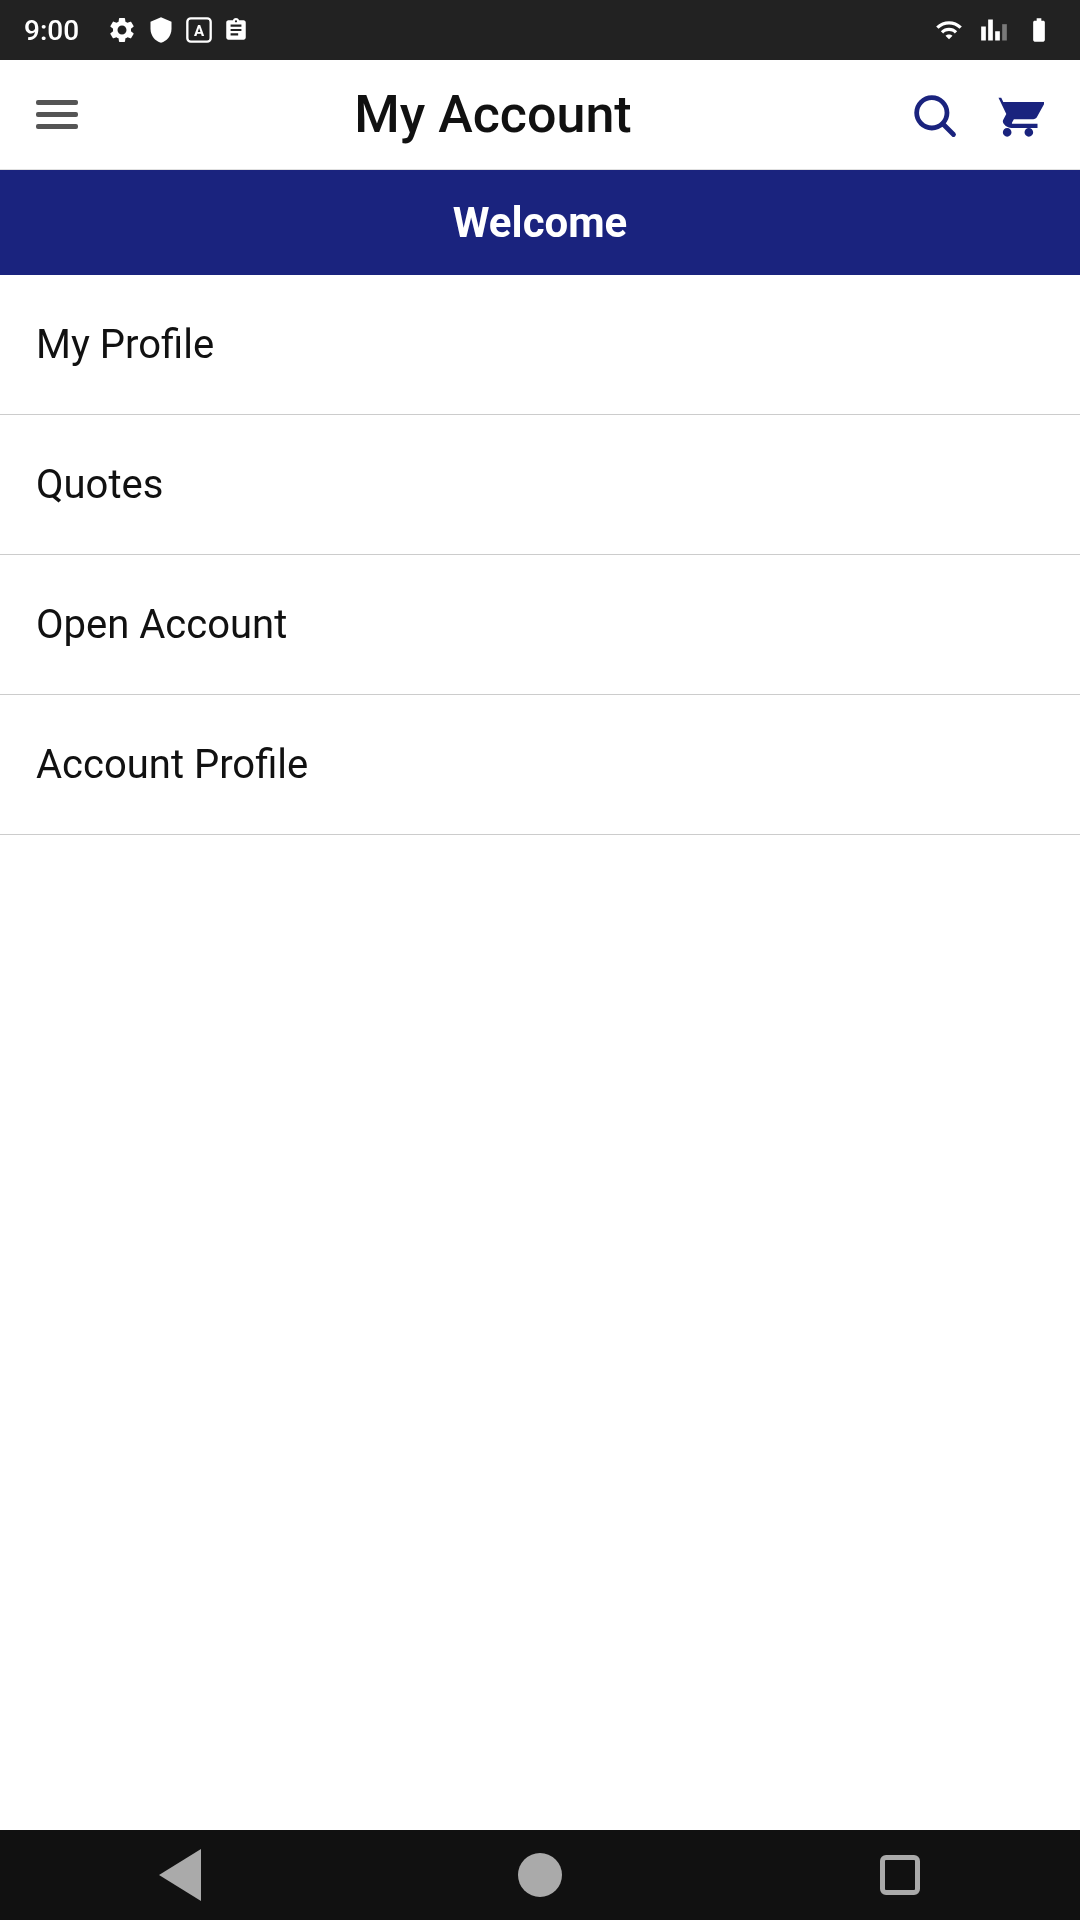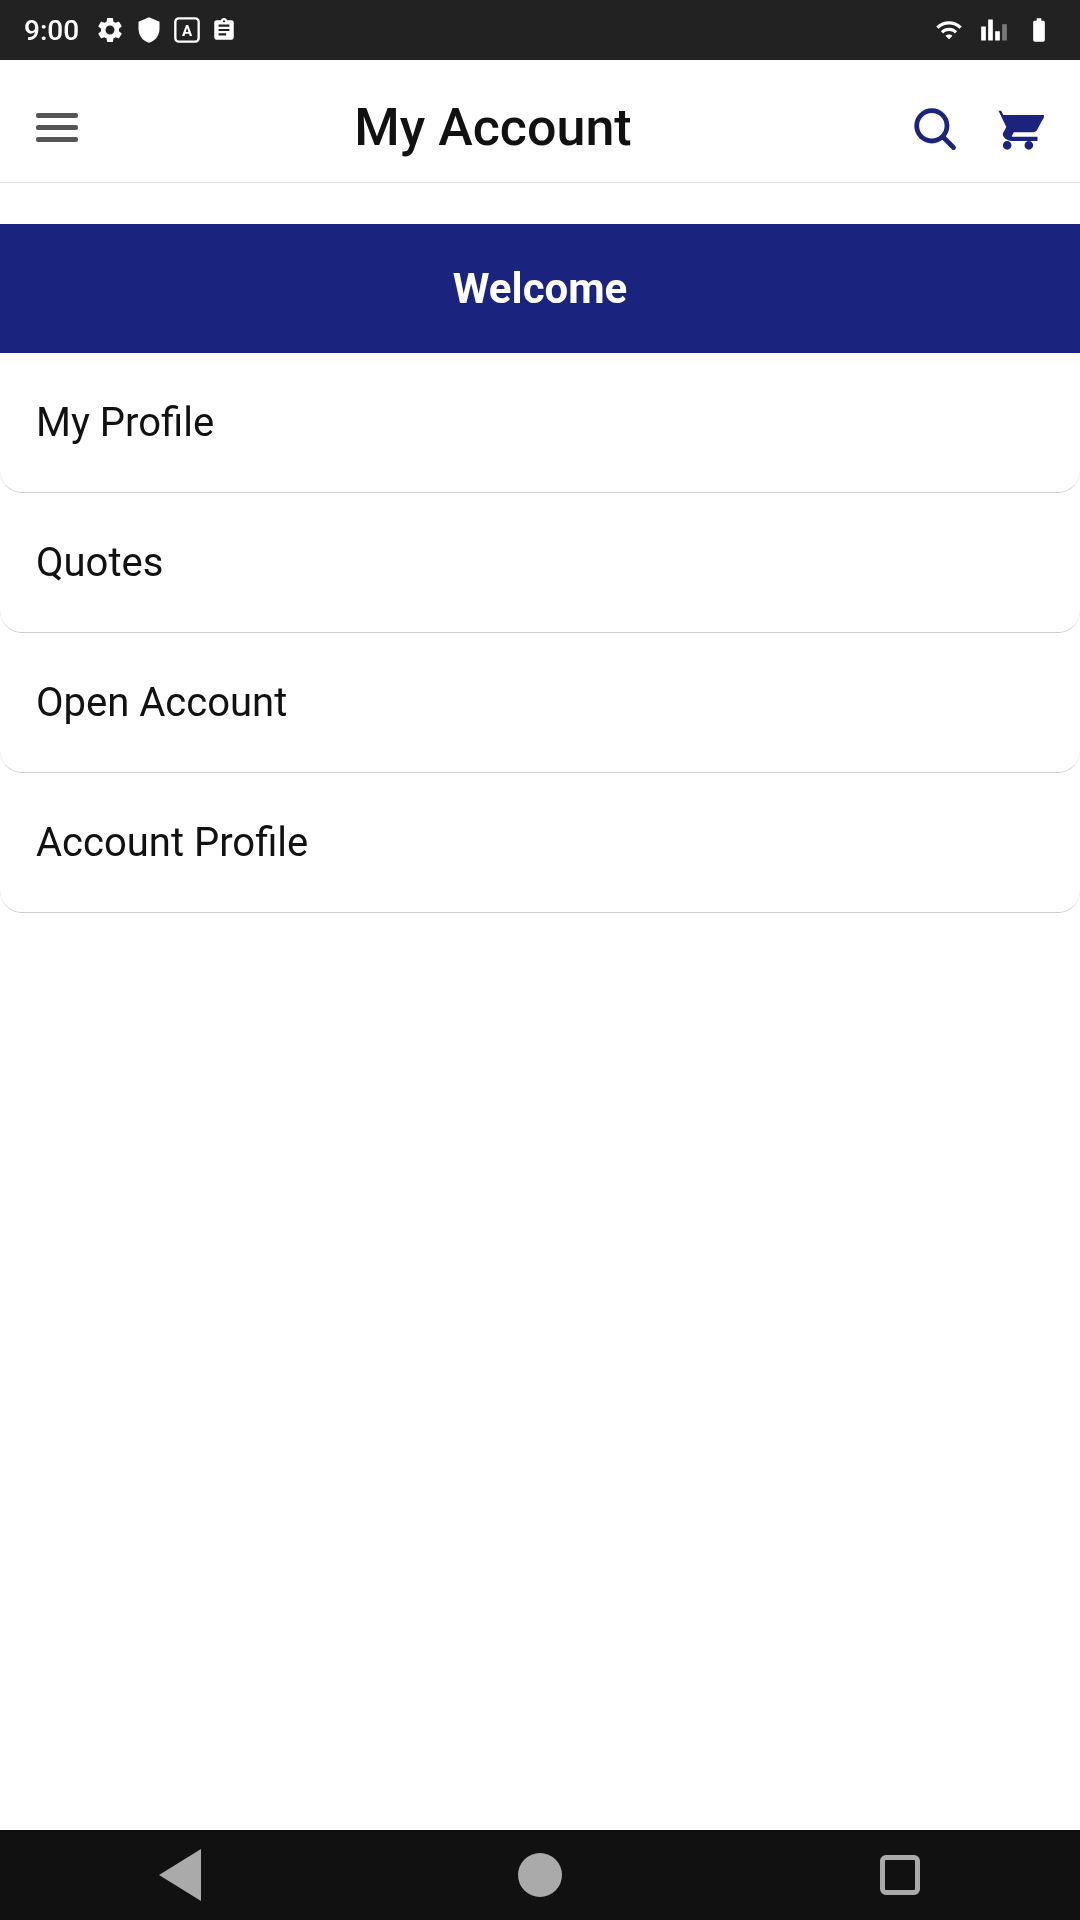--- a/index.html
+++ b/index.html
@@ -24,21 +24,21 @@
       background: #222222;
       display: flex;
       align-items: center;
       justify-content: space-between;
       padding: 0 24px;
     }
 
     .status-bar-left {
       display: flex;
       align-items: center;
-      gap: 16px;
+      gap: 28px;
     }
 
     .status-time {
       color: #ffffff;
       font-size: 28px;
       font-weight: 500;
     }
 
     .status-icons {
       display: flex;
@@ -55,21 +55,20 @@
     
     .nav-bar {
       width: 100%;
       height: 110px;
       background: #ffffff;
       display: flex;
       align-items: center;
       justify-content: space-between;
       padding: 0 36px;
       border-bottom: 1px solid #e0e0e0;
-      margin-top: 13px;
     }
 
     .nav-title {
       font-size: 52px;
       font-weight: 500;
       color: #111111;
     }
 
     .nav-right-icons {
       display: flex;
@@ -91,39 +90,37 @@
       width: 42px;
       height: 5px;
       background: #555555;
       border-radius: 2px;
     }
 
     
     .section-header {
       width: 100%;
       background: #1a237e;
-      padding: 40px 36px;
+      padding: 28px 36px;
       text-align: center;
-      margin-top: 41px;
     }
 
     .section-header-text {
       color: #ffffff;
       font-size: 42px;
       font-weight: 700;
     }
 
     
     .menu-item {
       width: 100%;
       padding: 46px 36px;
       border-bottom: 1px solid #cccccc;
       cursor: pointer;
       background: #ffffff;
-      border-radius: 22px;
     }
 
     .menu-item-text {
       font-size: 40px;
       color: #111111;
       font-weight: 400;
     }
 
     
     .bottom-nav {

